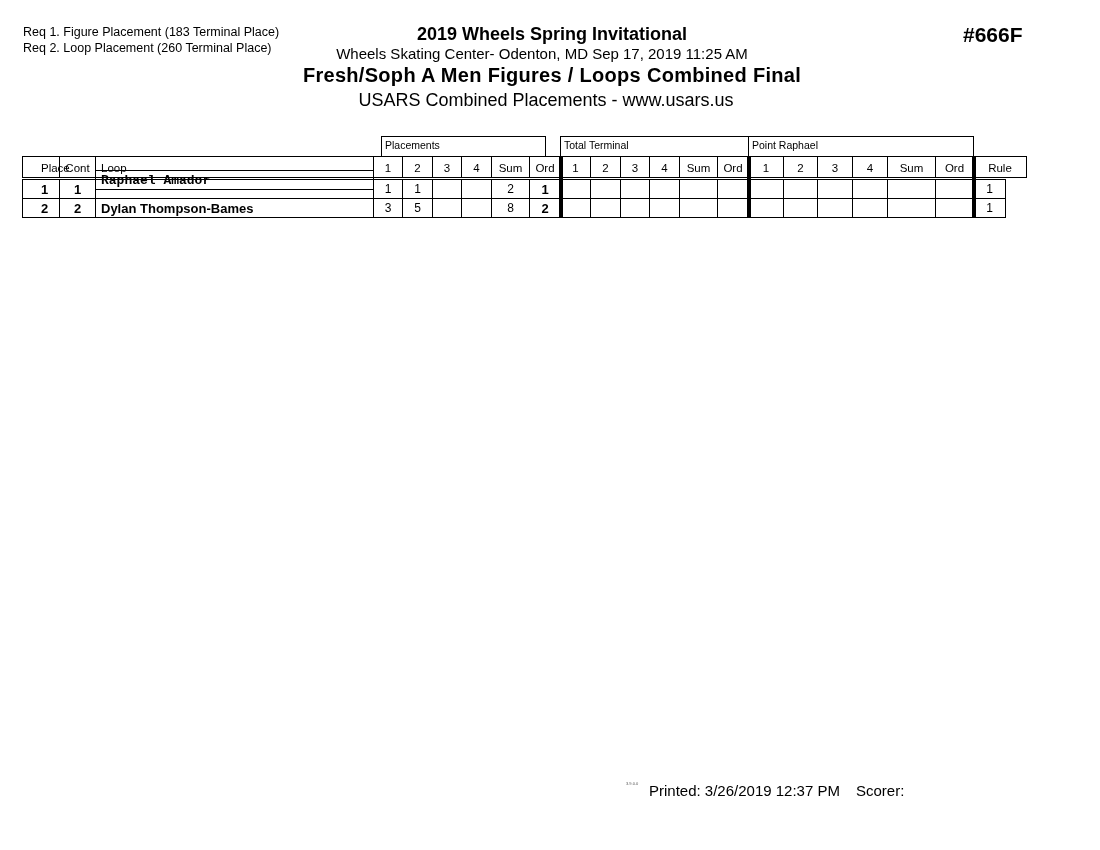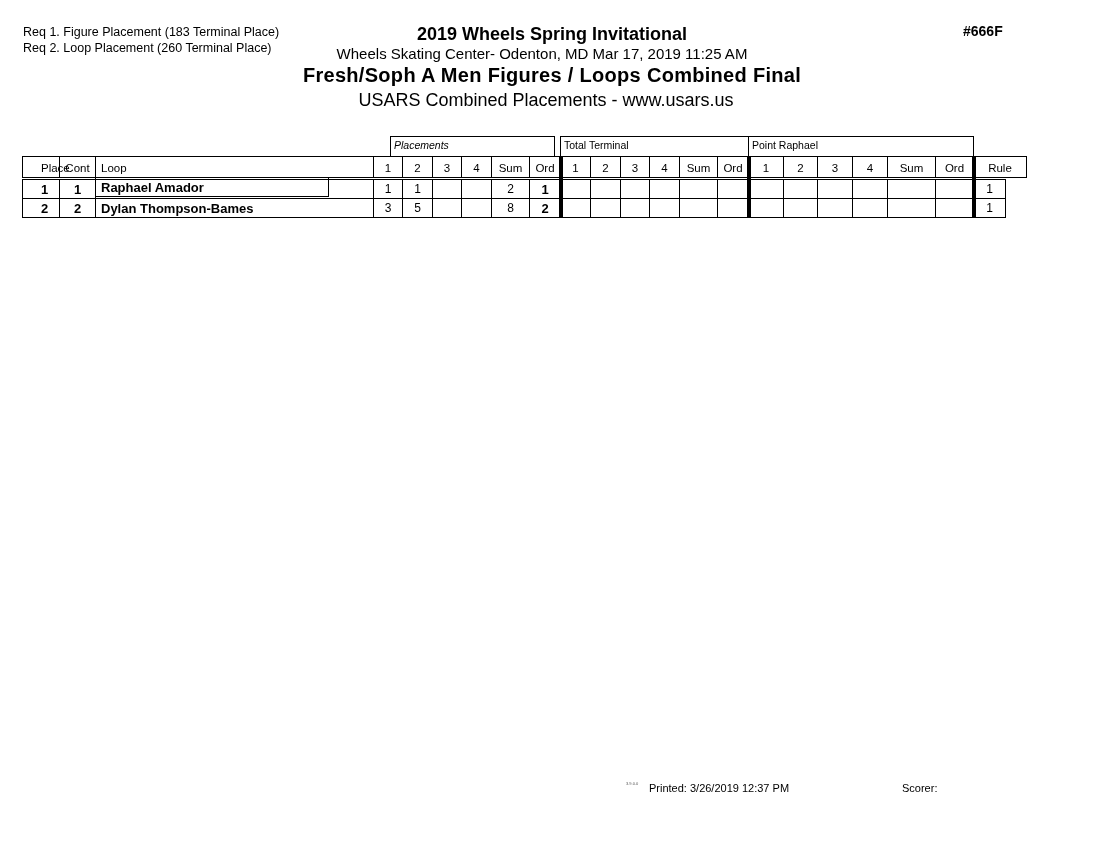--- a/index.html
+++ b/index.html
@@ -5,49 +5,49 @@
   html, body { margin: 0; padding: 0; background: #ffffff; }
   body { width: 1100px; height: 850px; position: relative; overflow: hidden; font-family: "Liberation Sans", sans-serif; color: #000; }
   .abs { position: absolute; white-space: nowrap; }
   .req { font-size: 12.5px; left: 23px; }
   .req1 { top: 25px; }
   .req2 { top: 41px; }
   .title { top: 24px; left: 0; width: 1104px; text-align: center; font-size: 18px; font-weight: bold; }
   .venue { top: 45px; left: 0; width: 1084px; text-align: center; font-size: 15px; }
   .event { top: 64px; left: 0; width: 1104px; text-align: center; font-size: 20px; font-weight: bold; letter-spacing: 0.3px; }
   .sub { top: 90px; left: 0; width: 1092px; text-align: center; font-size: 18px; }
-  .code { top: 23px; left: 963px; font-size: 14px; font-weight: bold; }
+  .code { top: 23px; left: 963px; font-size: 21px; font-weight: bold; }
 
   .cell { position: absolute; box-sizing: border-box; border: 1px solid #000; font-size: 11.5px; text-align: center; line-height: 1; }
   .grp { font-size: 10.5px; text-align: left; padding-left: 3px; padding-top: 3px; }
   .hdr { padding-top: 6px; }
   .row { padding-top: 3px; font-size: 12px; }
   .bold { font-weight: bold; font-size: 13px; }
   .left { text-align: left; padding-left: 5px; }
   .left1 { text-align: left; padding-left: 18px; }
   .thick { position: absolute; background: #000; width: 4px; }
   .dbl { position: absolute; height: 1px; background: #000; }
 
-  .footer { top: 782px; font-size: 11px; }
+  .footer { top: 782px; font-size: 15px; }
   .ver { top: 781px; left: 626px; font-size: 4px; color: #555; }
 </style>
 </head>
 <body>
 
 <div class="abs req req1">Req  1.  Figure Placement (183 Terminal Place)</div>
 <div class="abs req req2">Req  2.  Loop Placement (260 Terminal Place)</div>
 <div class="abs title">2019 Wheels Spring Invitational</div>
-<div class="abs venue">Wheels Skating Center- Odenton, MD  Mar 17, 2019  11:25 AM</div>
+<div class="abs venue">Wheels Skating Center- Odenton, MD  Sep 17, 2019  11:25 AM</div>
 <div class="abs event">Fresh/Soph A Men Figures / Loops Combined Final</div>
 <div class="abs sub">USARS Combined Placements - www.usars.us</div>
 <div class="abs code">#666F</div>
 
 <div>
 
-  <div class="cell grp" style="left:390px; top:136px; width:165px; height:21px;font-style:italic;">Placements</div>
+  <div class="cell grp" style="left:381px; top:136px; width:165px; height:21px;">Placements</div>
   <div class="cell grp" style="left:560px; top:136px; width:189px; height:21px;">Total Terminal</div>
   <div class="cell grp" style="left:748px; top:136px; width:226px; height:21px;">Point Raphael</div>
 
   <div class="cell hdr left1" style="left:22px; top:156px; width:38px; height:22px;">Place</div>
   <div class="cell hdr" style="left:59px; top:156px; width:37px; height:22px;">Cont</div>
   <div class="cell hdr left" style="left:95px; top:156px; width:279px; height:22px;">Loop</div>
 
   <div class="cell hdr" style="left:373px; top:156px; width:30px; height:22px;">1</div>
   <div class="cell hdr" style="left:402px; top:156px; width:31px; height:22px;">2</div>
   <div class="cell hdr" style="left:432px; top:156px; width:30px; height:22px;">3</div>
@@ -69,21 +69,21 @@
   <div class="cell hdr" style="left:887px; top:156px; width:49px; height:22px;">Sum</div>
   <div class="cell hdr" style="left:935px; top:156px; width:39px; height:22px;">Ord</div>
 
   <div class="cell hdr" style="left:973px; top:156px; width:54px; height:22px;">Rule</div>
 
   <div class="dbl" style="left:22px; top:179px; width:984px;"></div>
 
   <div>
     <div class="cell row bold left1" style="left:22px; top:179px; width:38px; height:20px;">1</div>
     <div class="cell row bold" style="left:59px; top:179px; width:37px; height:20px;">1</div>
-    <div class="cell row bold left" style="left:95px; top:177px; width:234px; height:20px;">Raphael Amador</div>
+    <div class="cell row bold left" style="left:95px; top:170px; width:279px; height:20px;font-family:Liberation Mono, monospace;">Raphael Amador</div>
     <div class="cell row" style="left:373px; top:179px; width:30px; height:20px;">1</div>
     <div class="cell row" style="left:402px; top:179px; width:31px; height:20px;">1</div>
     <div class="cell row" style="left:432px; top:179px; width:30px; height:20px;"></div>
     <div class="cell row" style="left:461px; top:179px; width:31px; height:20px;"></div>
     <div class="cell row" style="left:491px; top:179px; width:39px; height:20px;">2</div>
     <div class="cell row bold" style="left:529px; top:179px; width:32px; height:20px;">1</div>
     <div class="cell row" style="left:560px; top:179px; width:31px; height:20px;"></div>
     <div class="cell row" style="left:590px; top:179px; width:31px; height:20px;"></div>
     <div class="cell row" style="left:620px; top:179px; width:30px; height:20px;"></div>
     <div class="cell row" style="left:649px; top:179px; width:31px; height:20px;"></div>
@@ -123,13 +123,13 @@
     <div class="cell row" style="left:973px; top:198px; width:33px; height:20px;">1</div>
   </div>
 
   <div class="thick" style="left:559px; top:156px; height:62px;"></div>
   <div class="thick" style="left:747px; top:156px; height:62px;"></div>
   <div class="thick" style="left:972px; top:156px; height:62px;"></div>
 </div>
 
 <div class="abs ver">3.9.0.0</div>
 <div class="abs footer" style="left:649px;">Printed:  3/26/2019  12:37 PM</div>
-<div class="abs footer" style="left:856px;margin-left:46px;">Scorer:</div>
+<div class="abs footer" style="left:856px;">Scorer:</div>
 
 </body></html>

